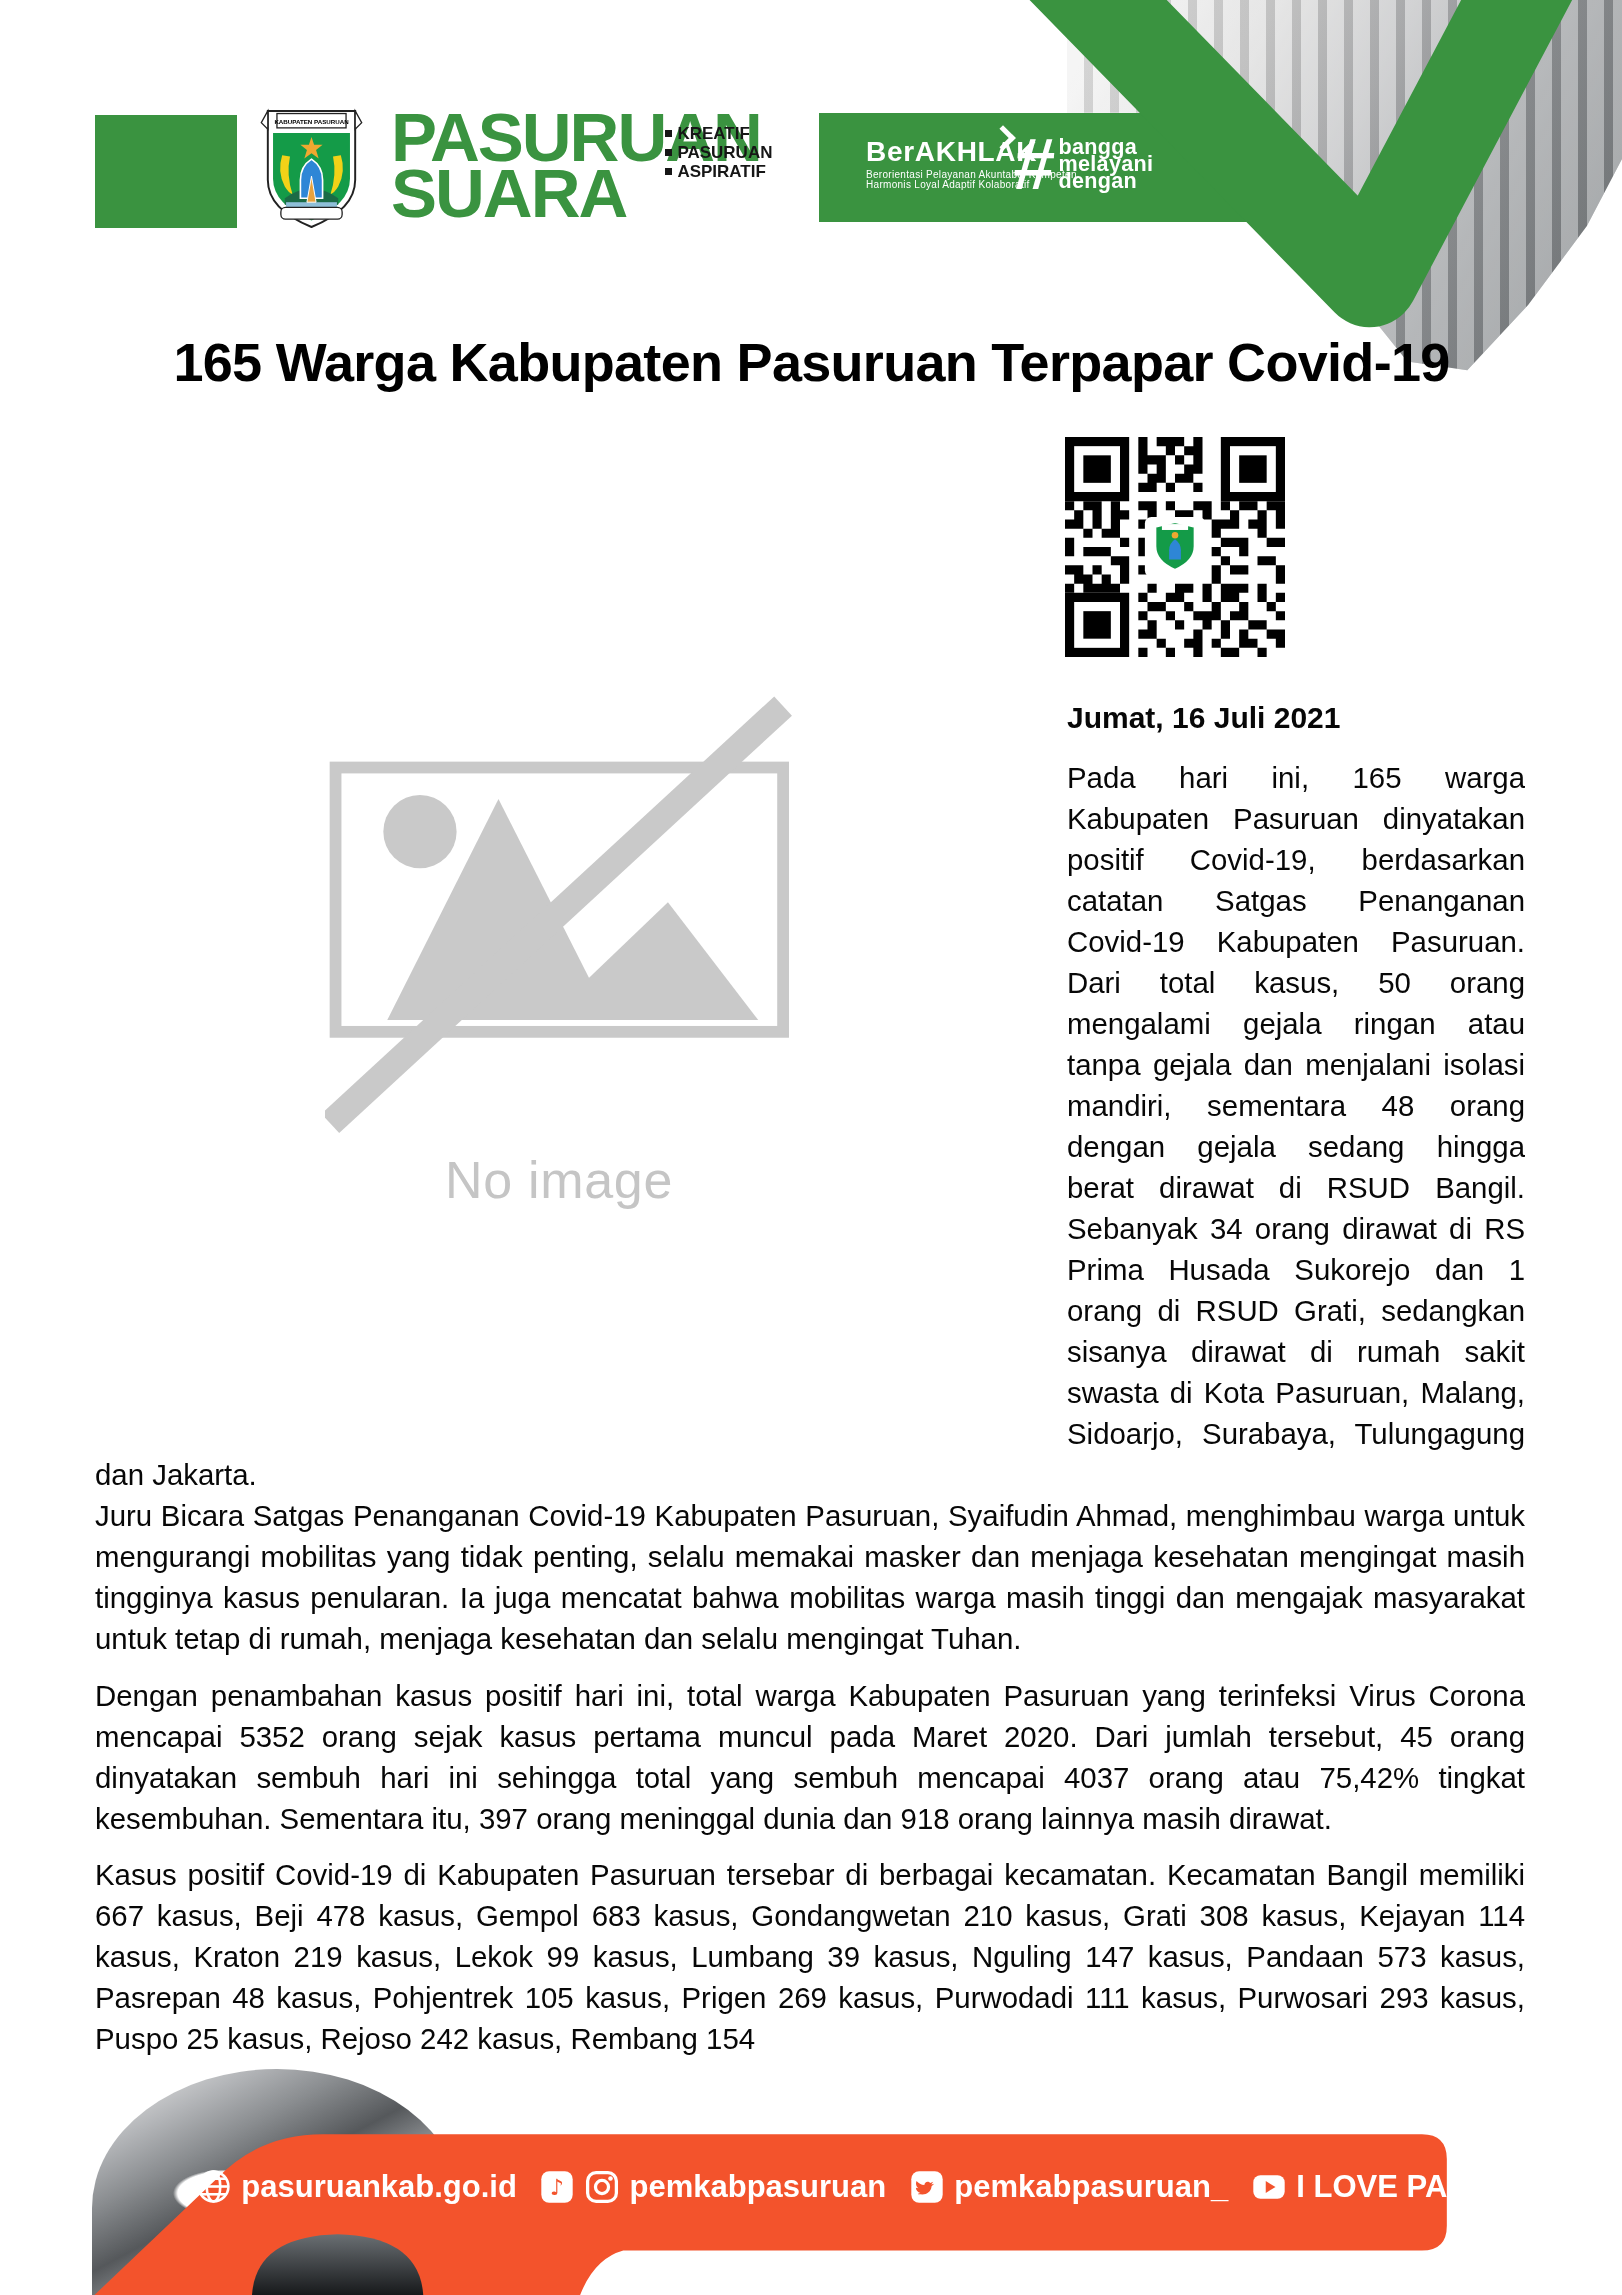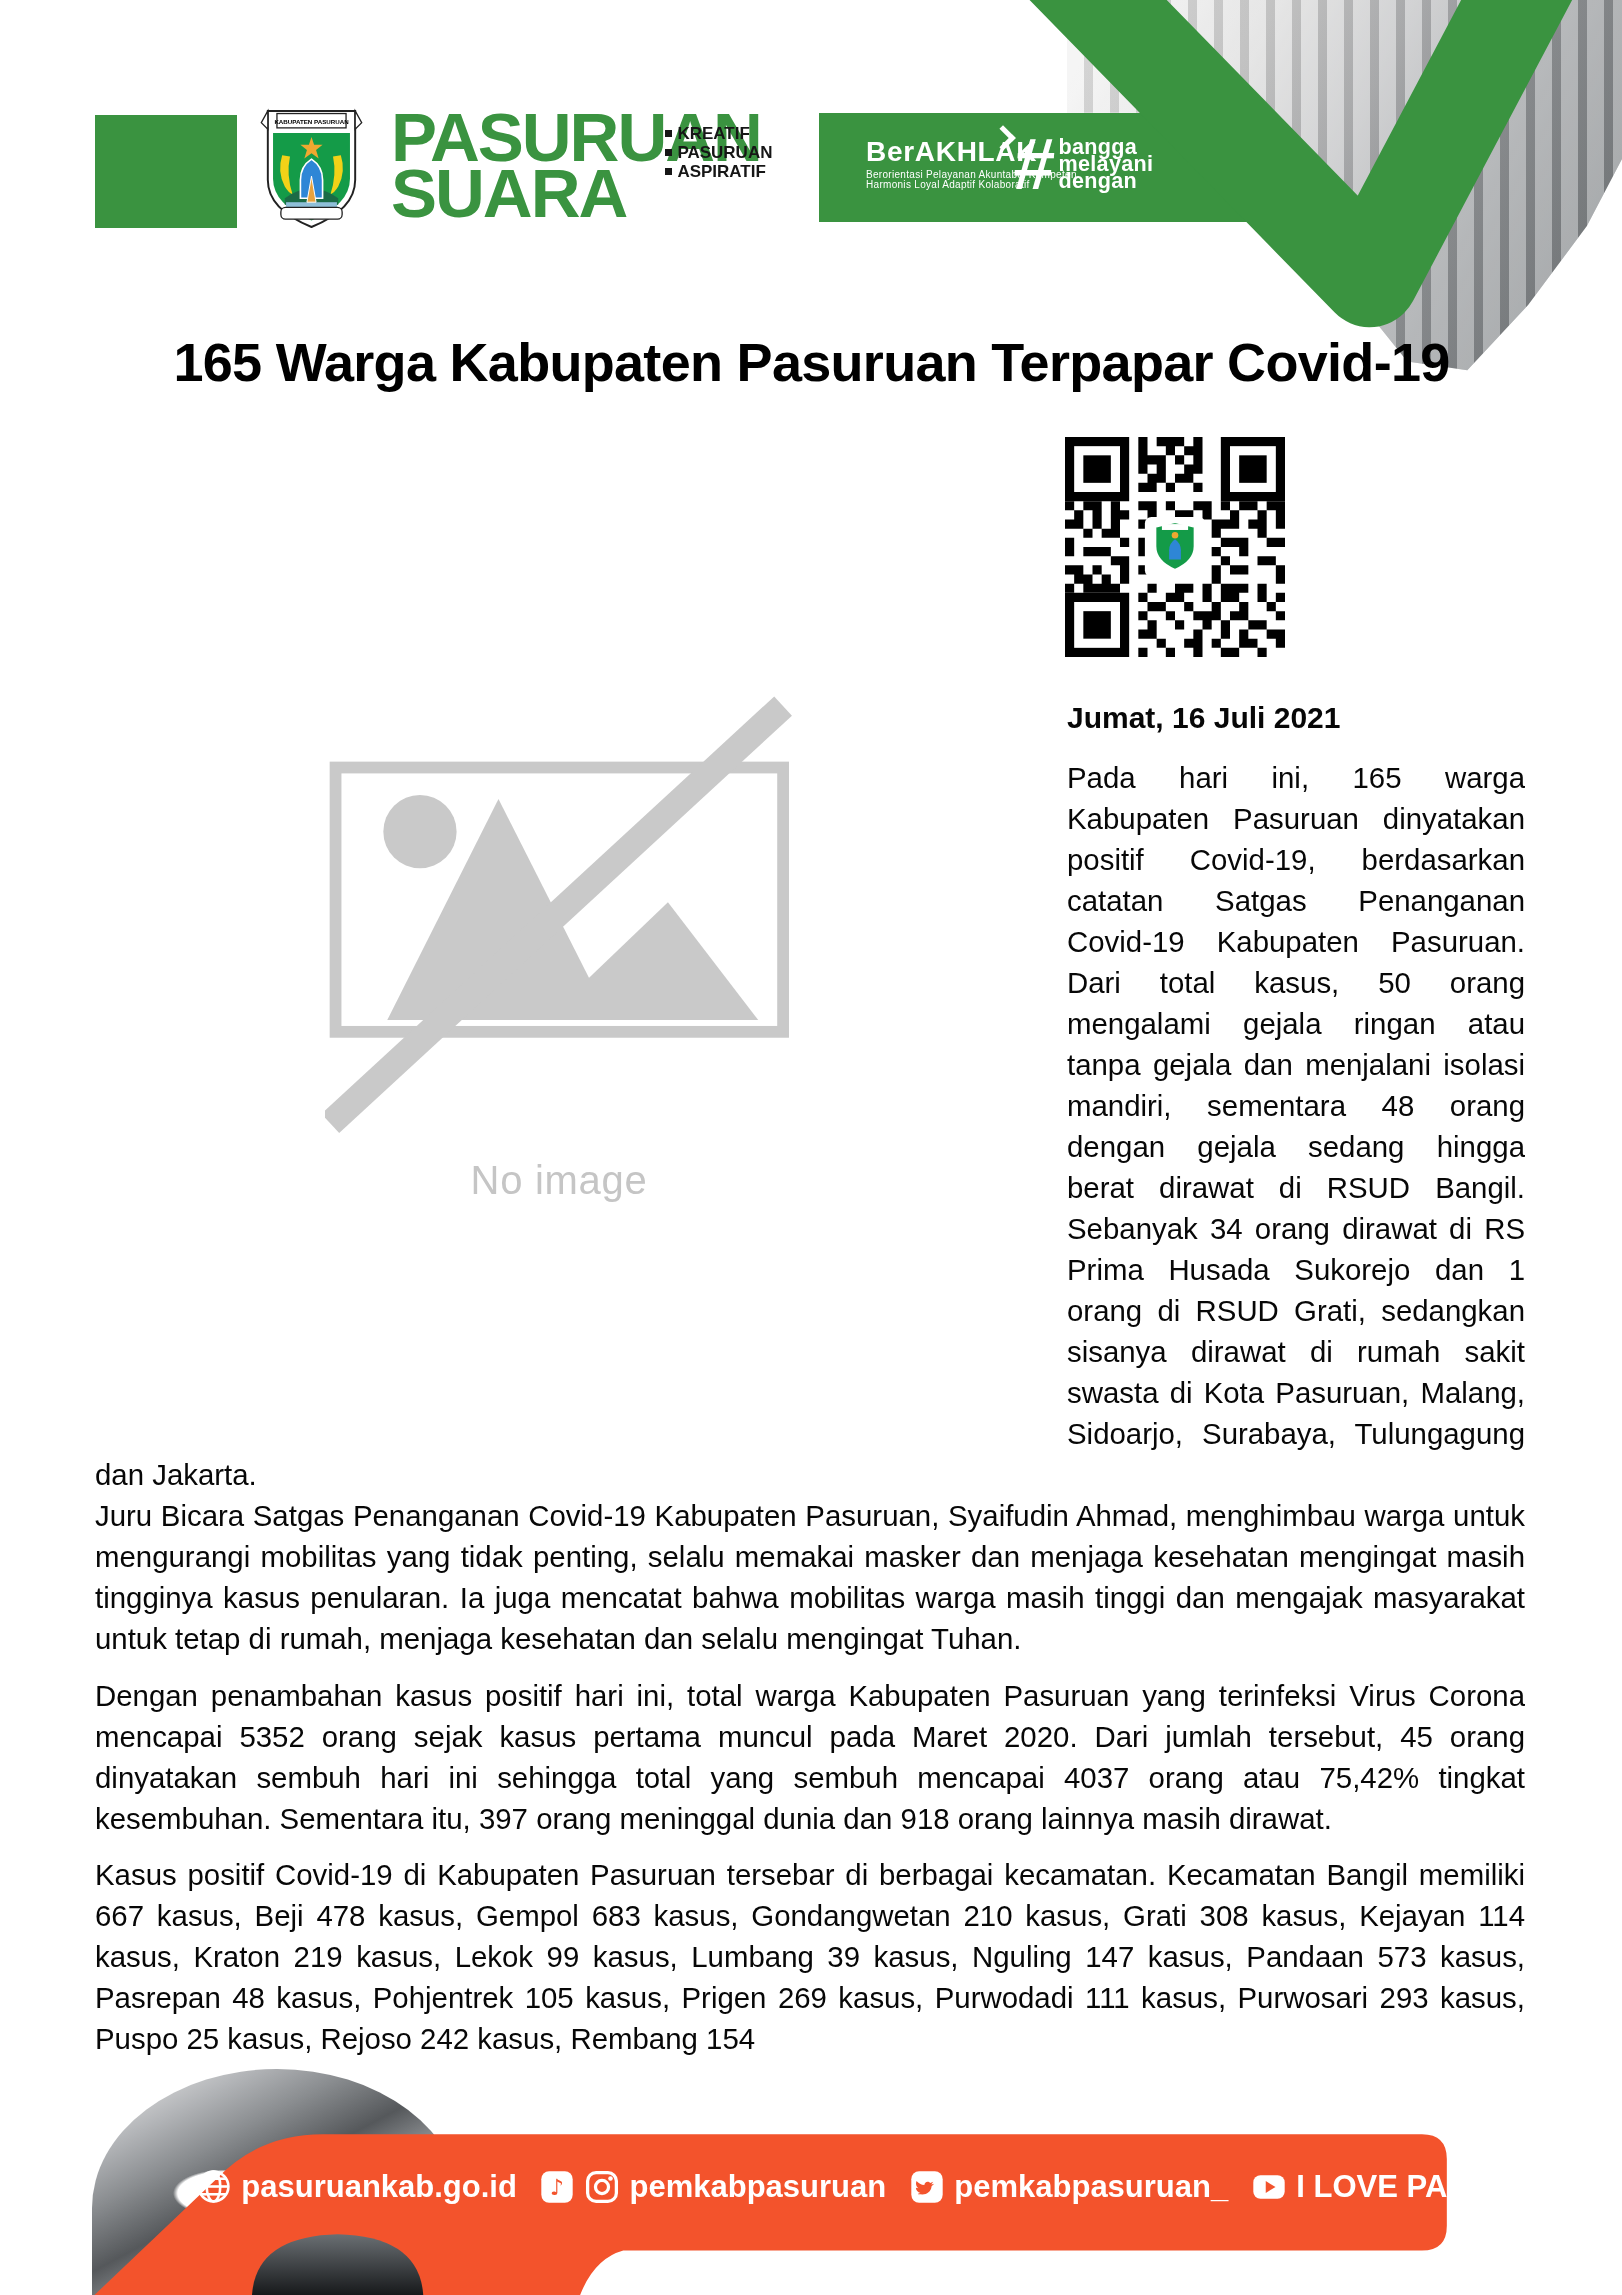--- a/index.html
+++ b/index.html
@@ -35,21 +35,21 @@
 
   
   .title{left:0;right:0;top:331px;text-align:center;font-size:54px;font-weight:700;letter-spacing:-0.7px;}
   .qr{left:1065px;top:437px;}
 
   
   .article{left:95px;top:686px;width:1430px;height:1383px;overflow:hidden;
            font-size:29.4px;line-height:41px;text-align:justify;color:#070707;}
   .float-box{float:left;width:972px;height:753px;}
   .noimg-wrap{margin-left:230px;margin-top:2.6px;width:468px;}
-  .noimg-label{text-align:center;font-size:40px;color:#c5c5c5;margin-top:3.9px;letter-spacing:0.7px;}
+  .noimg-label{text-align:center;font-size:52px;color:#c5c5c5;margin-top:3.9px;letter-spacing:0.7px;}
   .date-line{font-weight:700;font-size:30px;margin:10.5px 0 19.6px 0;text-align:left;}
   .article p{margin:0;}
   .article p.gap{margin-top:15.7px;}
 
   
   .mountain-photo{left:92px;top:2069px;width:370px;height:226px;
      border-radius:52% 52% 0 0 / 64% 64% 0 0;
      background:
        radial-gradient(ellipse 79px 36px at 36% 55%, #ffffff 60%, rgba(255,255,255,0) 66%),
        radial-gradient(ellipse 98px 39px at 66% 47%, #f2f2f2 55%, rgba(255,255,255,0) 62%),

